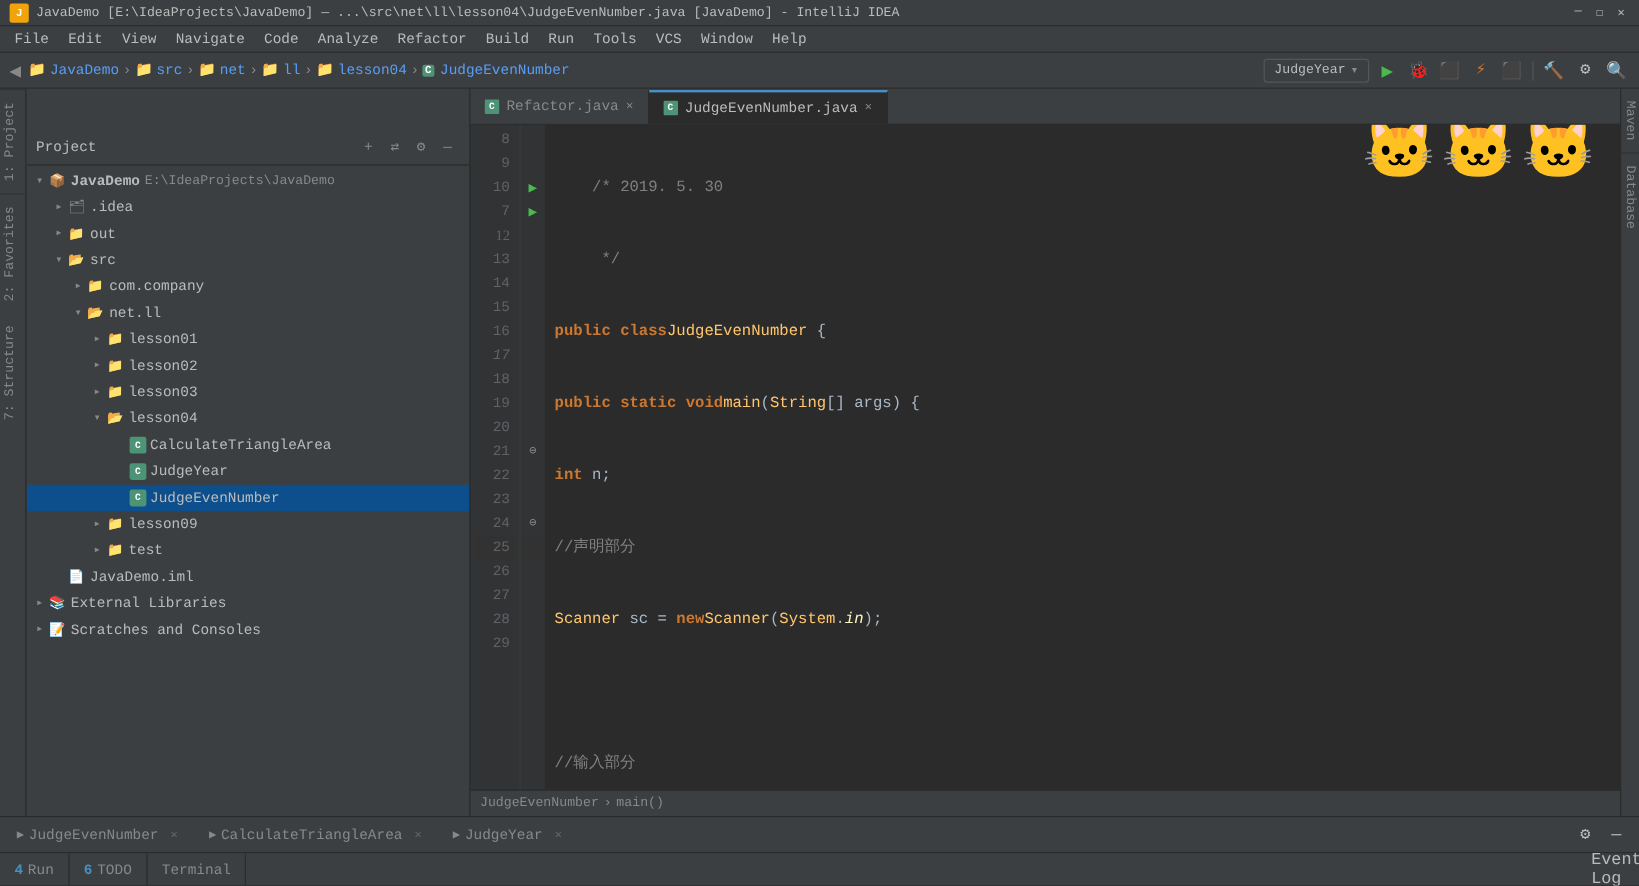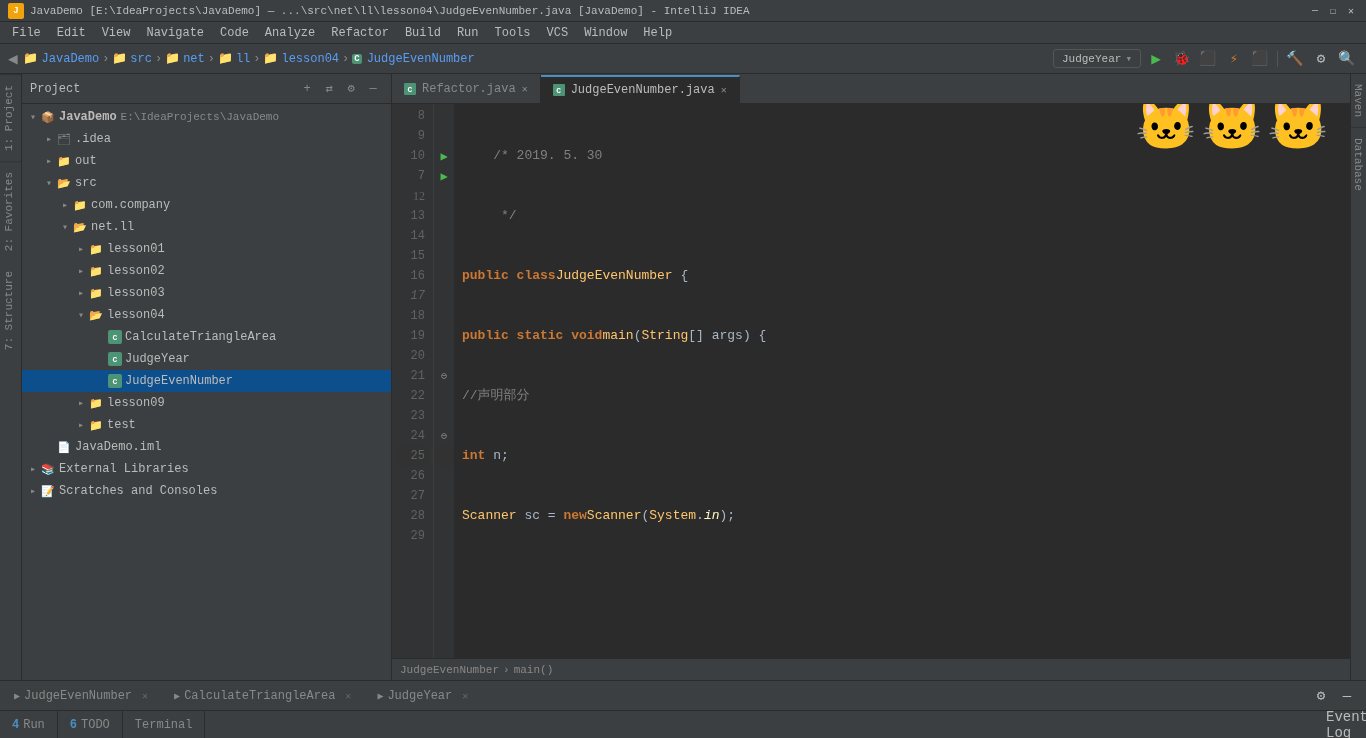--- a/index.html
+++ b/index.html
@@ -15,21 +15,21 @@
     
     #menu-bar { background: #3c3f41; height: 22px; display: flex; align-items: center; padding: 0 4px; border-bottom: 1px solid #2b2b2b; }
     #menu-bar .menu-item { padding: 2px 8px; font-size: 12px; color: #bbbbbb; cursor: pointer; }
     .tb-btn { width: 22px; height: 22px; display: flex; align-items: center; justify-content: center; font-size: 14px; cursor: pointer; color: #bbbbbb; border-radius: 3px; }
     
     
     #main { display: flex; height: calc(738px - 74px - 30px - 28px); position: relative; }
     
     
     #sidebar { width: 370px; background: #3c3f41; border-right: 1px solid #2b2b2b; display: flex; flex-direction: column; position: relative; }
-    #sidebar-header { height: 30px; background: #3c3f41; display: flex; align-items: center; padding: 0 8px; border-bottom: 1px solid #2b2b2b; gap: 4px; }
+    #sidebar-header { height: 30px; background: #3c3f41; display: flex; align-items: center; padding: 0 8px; border-bottom: 1px solid #2b2b2b; gap: 4px; margin-top: 34px; }
     #sidebar-header .s-btn { width: 20px; height: 20px; display: flex; align-items: center; justify-content: center; font-size: 12px; color: #888; cursor: pointer; }
     
     #project-tree { flex: 1; overflow-y: auto; padding: 2px 0; }
     .tree-item { display: flex; align-items: center; height: 22px; padding-right: 4px; cursor: pointer; font-size: 12px; }
     .tree-item.selected { background: #0d4f8c; }
     .tree-arrow { width: 14px; display: inline-flex; align-items: center; justify-content: center; font-size: 10px; color: #888; }
     .tree-icon { width: 16px; height: 16px; display: inline-flex; align-items: center; justify-content: center; margin-right: 3px; font-size: 11px; flex-shrink: 0; }
     .icon-folder { color: #6e9cbe; }
     .icon-folder-open { color: #6e9cbe; }
     .icon-idea { color: #888; }
@@ -353,24 +353,25 @@
         <div class="gutter-cell"></div>
         <div class="gutter-cell"></div>
         <div class="gutter-cell"></div>
       </div>
 
       <div id="code-content">
         <div class="line"><span class="cmt">    /* 2019. 5. 30</span></div>
         <div class="line"><span class="cmt">     */</span></div>
         <div class="line">    <span class="kw">public class</span> <span class="cls">JudgeEvenNumber</span> {</div>
         <div class="line">        <span class="kw">public static void</span> <span class="mth">main</span>(<span class="cls">String</span>[] args) {</div>
+        <div class="line">            <span class="kw">int</span> n;</div>
         <div class="line">            <span class="cmt">//声明部分</span></div>
-        <div class="line">            <span class="kw">int</span> n;</div>
         <div class="line">            <span class="cls">Scanner</span> sc = <span class="kw">new</span> <span class="cls">Scanner</span>(<span class="cls">System</span>.<span class="sys italic">in</span>);</div>
         <div class="line"></div>
+        <div class="line">            <span class="cmt">//输入部分</span></div>
         
         
         
         
         
         
         
         
         
         

